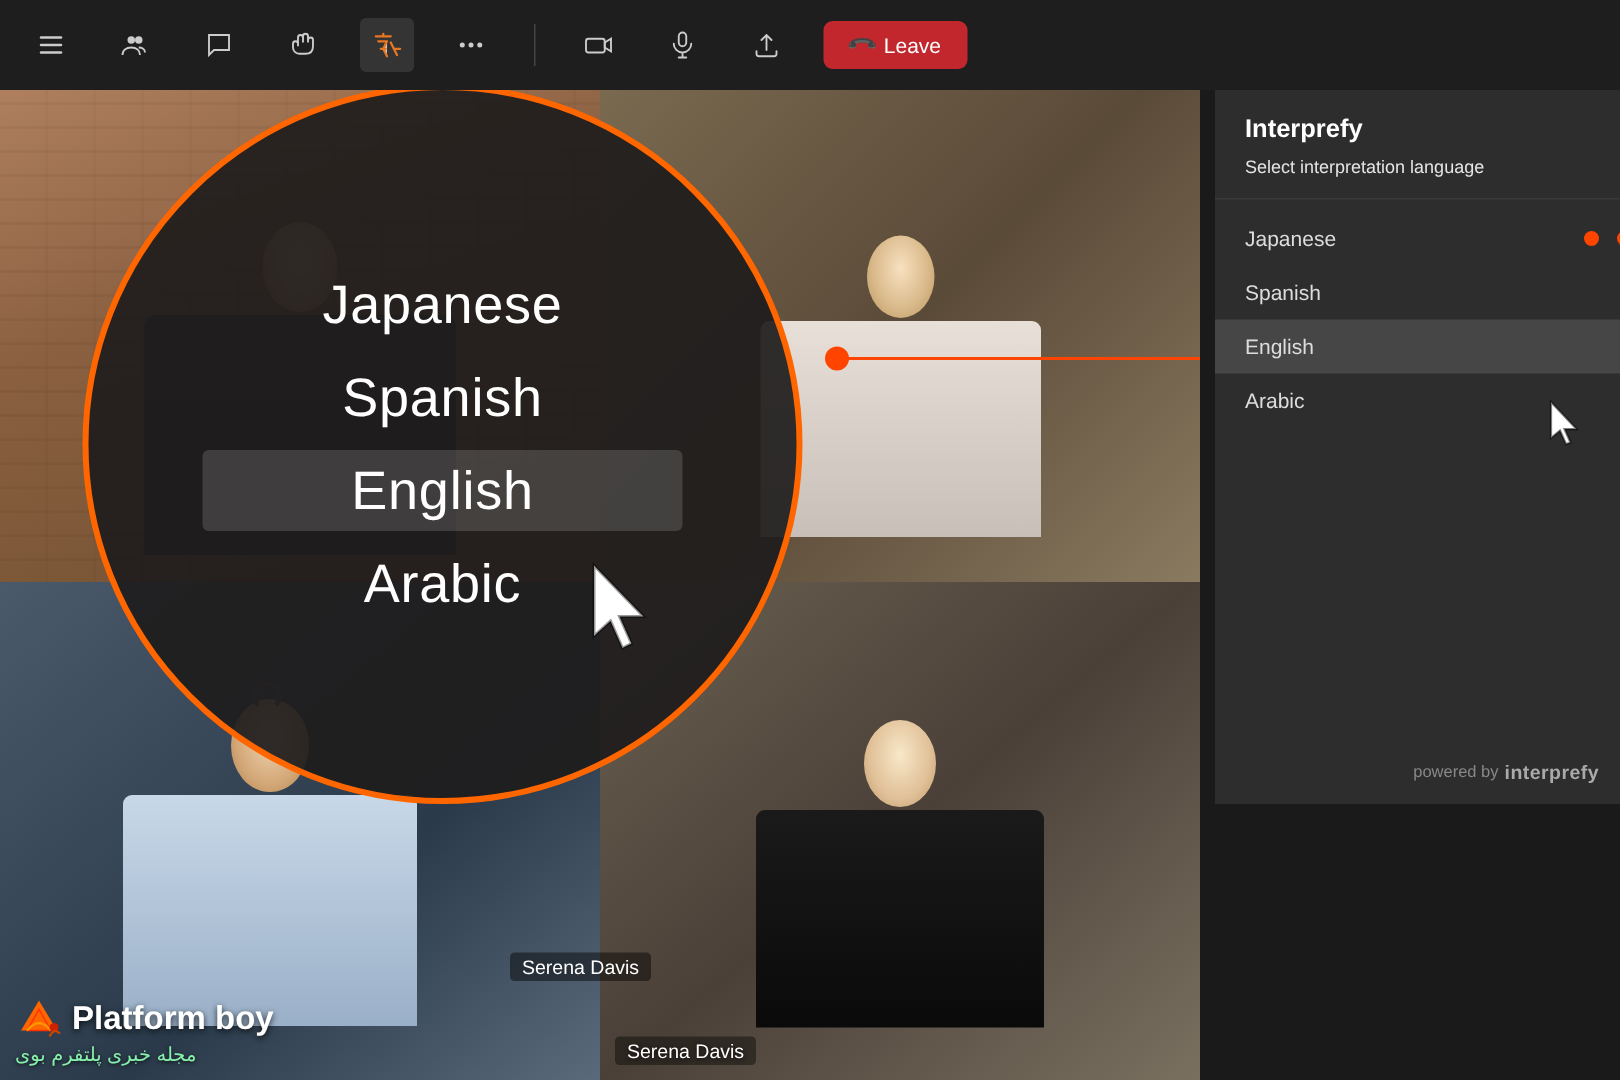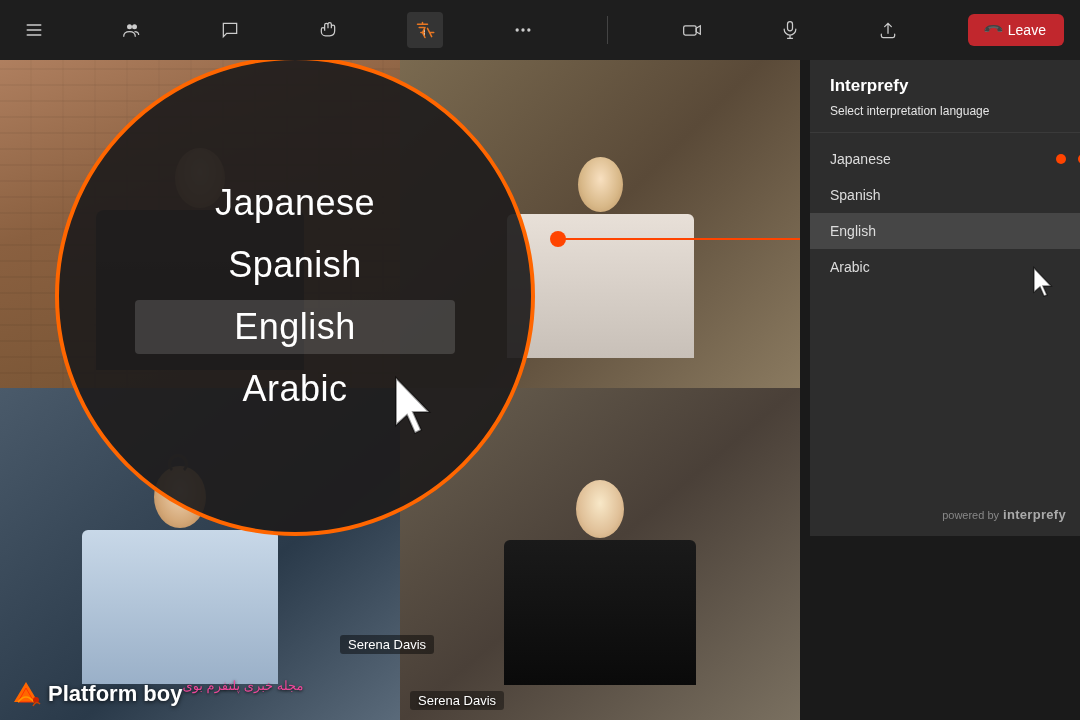--- a/index.html
+++ b/index.html
@@ -15,21 +15,21 @@
     
     .toolbar {
       position: absolute;
       top: 0;
       left: 0;
       width: 100%;
       height: 60px;
       background: #1e1e1e;
       display: flex;
       align-items: center;
-      justify-content: space-between;
+      justify-content: flex-start;
       padding: 0 16px;
       gap: 20px;
       z-index: 100;
     }
     .toolbar-icon {
       width: 36px;
       height: 36px;
       display: flex;
       align-items: center;
       justify-content: center;
@@ -145,38 +145,39 @@
       padding: 2px 8px;
       border-radius: 3px;
     }
 
     
     .watermark {
       position: absolute;
       bottom: 10px;
       left: 10px;
       display: flex;
+      flex-direction: column;
       color: white;
       z-index: 50;
     }
     .watermark-title {
       font-size: 22px;
       font-weight: bold;
       text-shadow: 0 1px 4px rgba(0,0,0,0.8);
       display: flex;
       align-items: center;
       gap: 6px;
     }
     .watermark-logo {
       width: 32px;
       height: 32px;
     }
     .watermark-subtitle {
       font-size: 13px;
-      color: #ec4899;
+      color: #86efac;
       text-shadow: 0 1px 3px rgba(0,0,0,0.8);
     }
 
     
     .magnify-circle {
       position: absolute;
       top: 56px;
       left: 55px;
       width: 480px;
       height: 480px;

